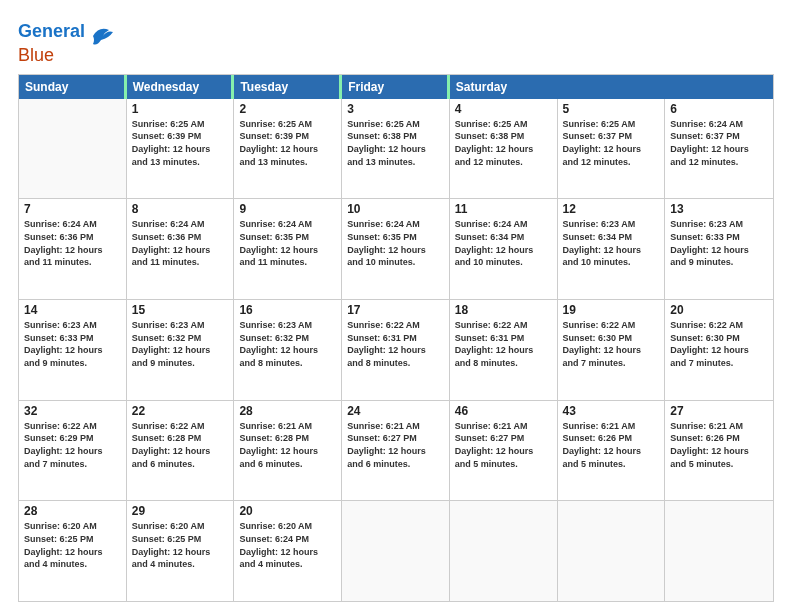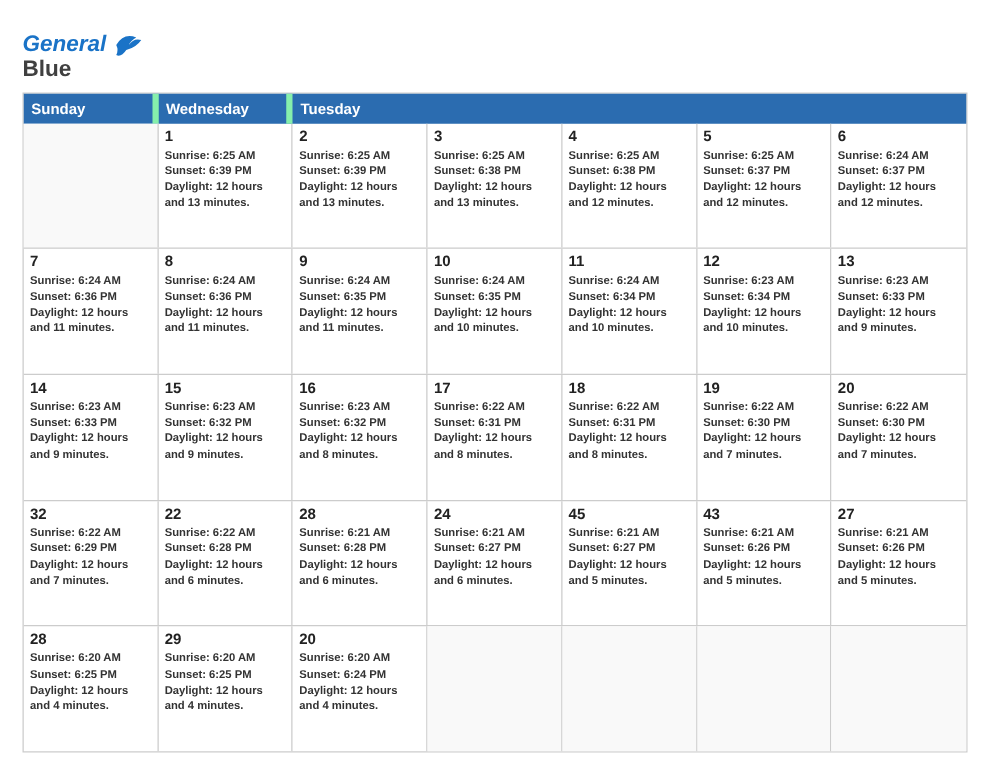--- a/index.html
+++ b/index.html
@@ -64,21 +64,21 @@
       display: grid;
       grid-template-columns: repeat(7, 1fr);
       background: #2b6cb0;
     }
     .cal-header-cell {
       color: #fff;
       font-size: 12px;
       font-weight: bold;
       padding: 5px 6px;
       text-align: left;
-      border-right: 5px solid #86efac;
+      border-right: 3px solid #86efac;
     }
     .cal-header-cell:last-child {
       border-right: none;
     }
     .cal-body {
       flex: 1;
       display: flex;
       flex-direction: column;
     }
     .cal-row {
@@ -118,40 +118,42 @@
       font-weight: bold;
     }
   </style>
 </head>
 <body>
 
 <div class="page">
   <div class="header">
     <div class="logo">
       <div>
-        <div style="display:flex;align-items:center;font-style:italic;">
+        <div style="display:flex;">
           <span class="logo-text"><span>General</span></span>
           <svg class="logo-icon" viewBox="0 0 28 28">
             <path d="M6 14 Q12 4 22 8 Q18 10 16 14 Q20 8 26 10 Q22 16 14 18 Q10 24 6 22 Q8 18 6 14Z" fill="#1a73c7"></path>
           </svg>
         </div>
-        <div class="logo-text" style="color:#404040;font-size:18px;font-weight:bold;margin-top:-4px;">Blue</div>
+        <div class="logo-text" style="color:#c2410c;font-size:18px;font-weight:normal;margin-top:-4px;">Blue</div>
       </div>
     </div>
     <div class="title-block">
       <div class="month-title"></div>
       <div class="subtitle"></div>
     </div>
   </div>
 
   <div class="calendar">
     <div class="cal-header">
     <div class="cal-header-cell">Sunday</div>
         <div class="cal-header-cell">Wednesday</div>
         <div class="cal-header-cell">Tuesday</div>
+        <div class="cal-header-cell">Friday</div>
+        <div class="cal-header-cell">Saturday</div>
       </div>
     <div class="cal-body">
     <div class="cal-row">
           <div class="cal-cell empty"></div>
           <div class="cal-cell">
             <span class="day-num">1</span>
             <div class="cell-info" style="white-space: pre-line;">Sunrise: 6:25 AM
 Sunset: 6:39 PM
 Daylight: 12 hours
 and 13 minutes.</div>
@@ -317,21 +319,21 @@
 and 6 minutes.</div>
           </div>
           <div class="cal-cell">
             <span class="day-num">24</span>
             <div class="cell-info" style="white-space: pre-line;">Sunrise: 6:21 AM
 Sunset: 6:27 PM
 Daylight: 12 hours
 and 6 minutes.</div>
           </div>
           <div class="cal-cell">
-            <span class="day-num">45</span>
+            <span class="day-num">46</span>
             <div class="cell-info" style="white-space: pre-line;">Sunrise: 6:21 AM
 Sunset: 6:27 PM
 Daylight: 12 hours
 and 5 minutes.</div>
           </div>
           <div class="cal-cell">
             <span class="day-num">43</span>
             <div class="cell-info" style="white-space: pre-line;">Sunrise: 6:21 AM
 Sunset: 6:26 PM
 Daylight: 12 hours

